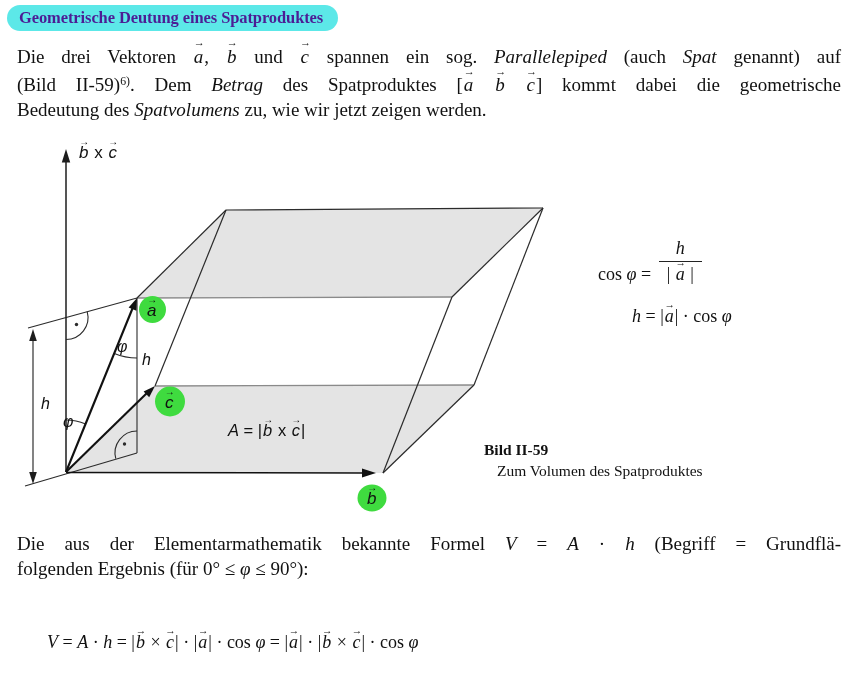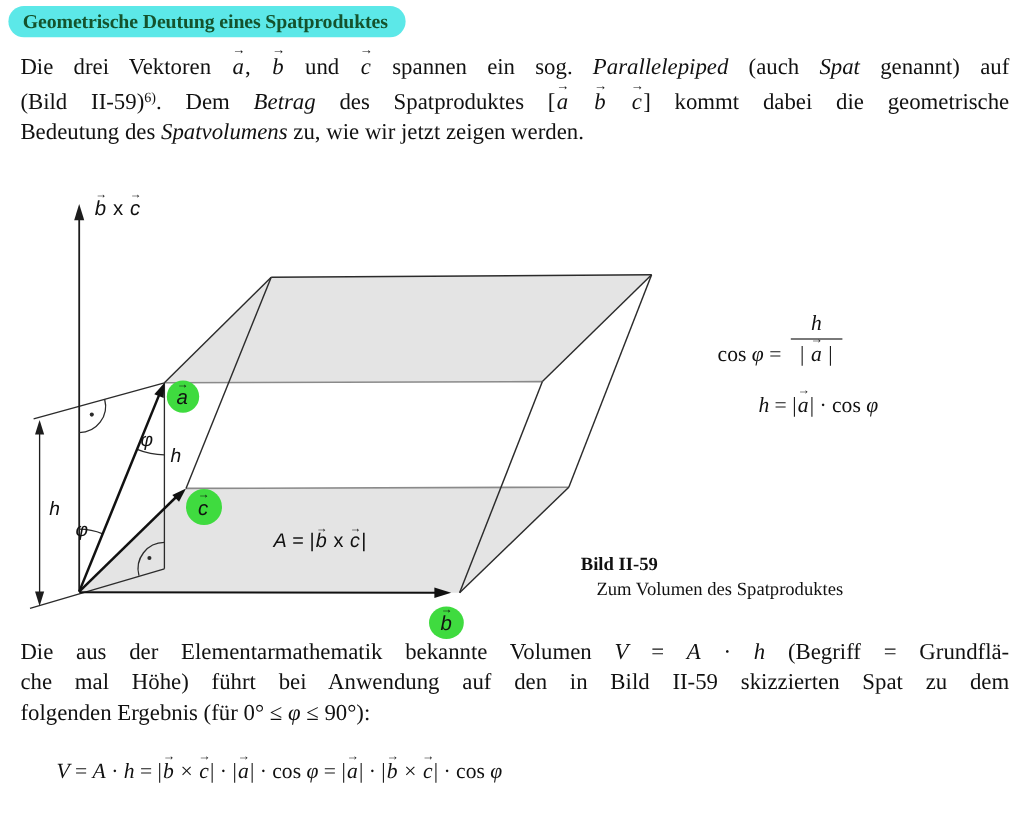--- a/index.html
+++ b/index.html
@@ -1,34 +1,34 @@
 <!DOCTYPE html>
 <html><head>
 <meta charset="utf-8">
 <style>
   html,body{margin:0;padding:0;background:#fff;}
   #canvas{position:relative;width:850px;height:681px;background:#ffffff;overflow:hidden;
           font-family:"Liberation Serif",serif;color:#111;}
   
   .title-pill{position:absolute;left:7px;top:5px;height:19px;padding:3px 15px 4px 12px;
               border-radius:13px;font-weight:bold;font-size:16.5px;letter-spacing:-0.1px;
-              color:#14532d;white-space:nowrap;}
+              color:#4c1d95;white-space:nowrap;}
   
   .para{position:absolute;left:17px;width:824px;font-size:19px;line-height:25.3px;}
   .jline{text-align:justify;text-align-last:justify;}
   .lline{text-align:left;}
   
   .seg-n{font-style:normal;}
   .seg-i{font-style:italic;}
   .seg-s{font-size:0.62em;vertical-align:0.5em;}
   .seg-v{font-style:italic;position:relative;display:inline-block;margin:0 1px;}
   .seg-v::after{content:"\2192";position:absolute;left:55%;transform:translateX(-50%);
                 top:-0.60em;font-size:0.58em;font-style:normal;line-height:1;color:inherit;}
   
-  #figure{position:absolute;left:0;top:135px;width:798px;height:395px;margin-top:21px;}
+  #figure{position:absolute;left:0;top:135px;width:798px;height:395px;}
   #figure svg{position:absolute;left:0;top:0;}
   .dlabel{position:absolute;font-family:"Liberation Sans",sans-serif;font-size:16px;
           font-style:italic;color:#111;white-space:nowrap;}
   .vlabel{position:absolute;font-family:"Liberation Sans",sans-serif;font-size:17px;
           color:#111;white-space:nowrap;}
   .formula{position:absolute;font-family:"Liberation Serif",serif;font-size:18px;
            display:flex;align-items:flex-end;white-space:pre;}
   .frac{display:inline-flex;flex-direction:column;align-items:center;margin-left:3px;}
   .frac .num{padding:0 8px 2px;}
   .frac .den{border-top:1.4px solid #222;padding:2px 8px 0;}
@@ -118,20 +118,19 @@
         <span class="den"><span class="seg-n">| </span><span class="seg-v">a</span><span class="seg-n"> |</span></span>
       </span>
     </div>
     <div class="formula" style="left:632px;top:171px;"><span class="seg-i">h</span><span class="seg-n"> = |</span><span class="seg-v">a</span><span class="seg-n">| · cos </span><span class="seg-i">φ</span></div>
 
     <div class="cap-title" style="left:484px;top:306px;">Bild II-59</div>
     <div class="cap-sub" style="left:497px;top:327px;">Zum Volumen des Spatproduktes</div>
   </div>
 
   <div class="para" style="top:531px;">
-    <div class="jline"><span class="seg-n">Die aus der Elementarmathematik bekannte Volumen </span><span class="seg-i">V</span><span class="seg-n"> = </span><span class="seg-i">A</span><span class="seg-n"> · </span><span class="seg-i">h</span><span class="seg-n"> (Begriff = Grundflä-</span></div>
-    <div class="jline"><span class="seg-n">che mal Höhe) führt bei Anwendung auf den in Bild II-59 skizzierten Spat zu dem</span></div>
+    <div class="jline"><span class="seg-n">Die aus der Elementarmathematik bekannte Formel </span><span class="seg-i">V</span><span class="seg-n"> = </span><span class="seg-i">A</span><span class="seg-n"> · </span><span class="seg-i">h</span><span class="seg-n"> (Begriff = Grundflä-</span></div>
     <div class="lline"><span class="seg-n">folgenden Ergebnis (für 0° ≤ </span><span class="seg-i">φ</span><span class="seg-n"> ≤ 90°):</span></div>
   </div>
 
   <div class="equation"><span class="seg-i">V</span><span class="seg-n"> = </span><span class="seg-i">A</span><span class="seg-n"> · </span><span class="seg-i">h</span><span class="seg-n"> = |</span><span class="seg-v">b</span><span class="seg-n"> × </span><span class="seg-v">c</span><span class="seg-n">| · |</span><span class="seg-v">a</span><span class="seg-n">| · cos </span><span class="seg-i">φ</span><span class="seg-n"> = |</span><span class="seg-v">a</span><span class="seg-n">| · |</span><span class="seg-v">b</span><span class="seg-n"> × </span><span class="seg-v">c</span><span class="seg-n">| · cos </span><span class="seg-i">φ</span></div>
 
 </div>
 
 </body></html>

